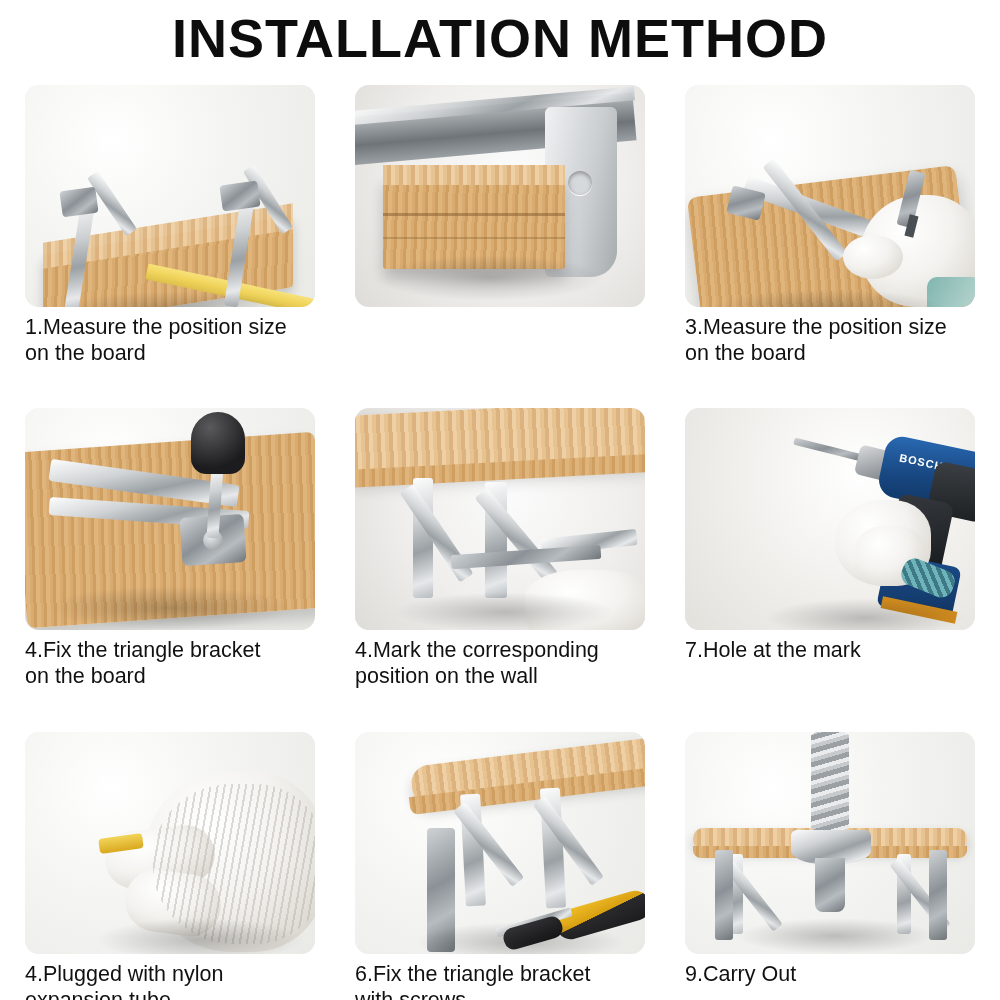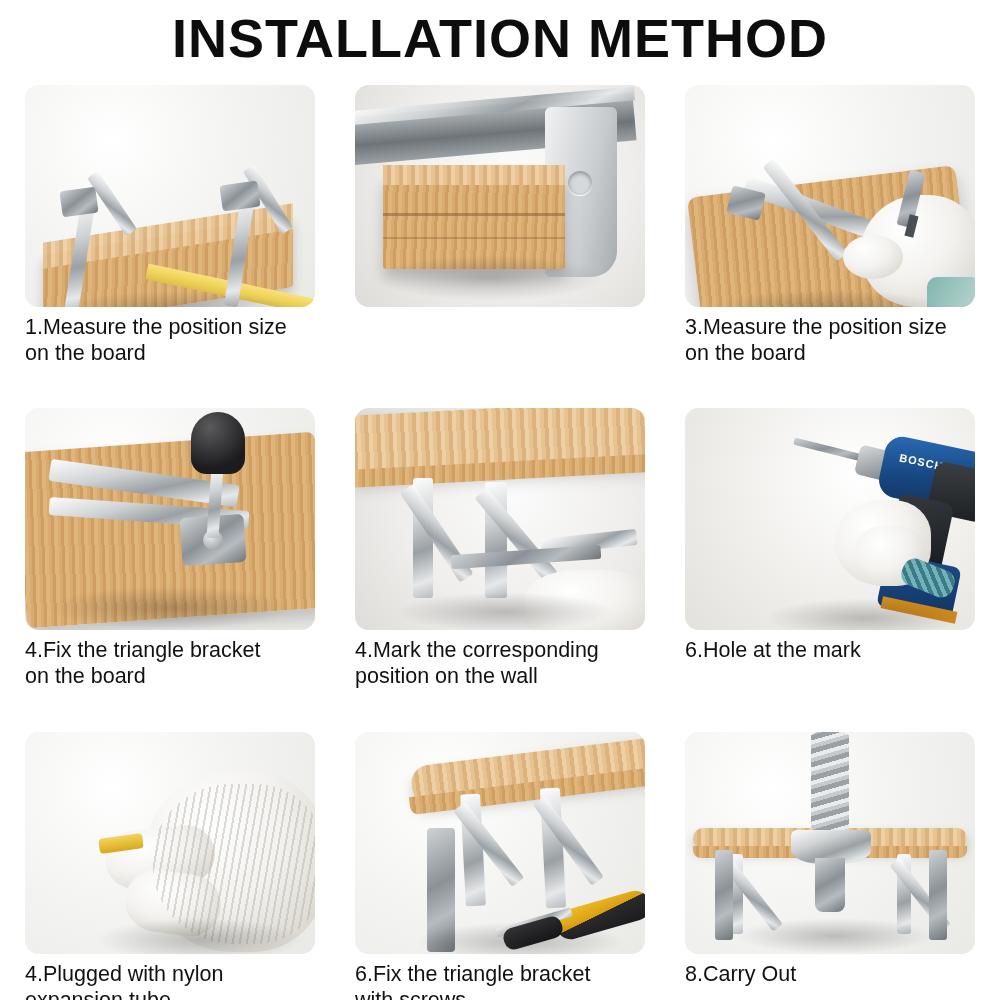--- a/index.html
+++ b/index.html
@@ -242,21 +242,21 @@
         <div style="position:absolute; left:206px; top:90px; width:56px; height:78px; border-radius:10px; background:linear-gradient(160deg,#35393d,#15181b); transform:rotate(12deg);"></div>
 
         <div style="position:absolute; left:196px; top:152px; width:76px; height:54px; border-radius:8px; background:linear-gradient(165deg,#1d4f8f,#10335f); transform:rotate(12deg);"></div>
         <div style="position:absolute; left:196px; top:196px; width:76px; height:12px; background:#cf8b1f; transform:rotate(12deg);"></div>
 
         <div class="glove" style="left:150px; top:92px; width:96px; height:86px; border-radius:48% 40% 42% 50%;"></div>
         <div class="glove" style="left:170px; top:118px; width:70px; height:60px; border-radius:40%;"></div>
         <div style="position:absolute; left:216px; top:156px; width:54px; height:28px; border-radius:12px; background:repeating-linear-gradient(45deg,#3d7a86 0 4px,#6fb3bb 4px 8px); transform:rotate(22deg);"></div>
         <div class="shadow-soft" style="left:80px; top:190px; width:200px; height:40px;"></div>
       </div>
-      <div class="caption">6.Hole at the mark</div>
+      <div class="caption">7.Hole at the mark</div>
     </div>
 
     <div class="cell">
       <div class="photo">
         <div class="bg-wall"></div>
 
         <div class="glove" style="left:120px; top:40px; width:180px; height:180px; border-radius:46% 40% 40% 48%;"></div>
         <div class="glove" style="left:80px; top:96px; width:110px; height:58px; border-radius:30px 30px 30px 30px; transform:rotate(-6deg);"></div>
         <div class="glove" style="left:100px; top:140px; width:96px; height:62px; border-radius:34px; transform:rotate(8deg);"></div>
         <div style="position:absolute; left:128px; top:52px; width:170px; height:160px; border-radius:46% 40% 40% 48%;
@@ -306,17 +306,17 @@
         <div class="metal" style="left:214px; top:126px; width:84px; height:12px; transform:rotate(52deg); transform-origin:left top; border-radius:3px;"></div>
         <div class="metal-dark" style="left:244px; top:118px; width:18px; height:90px; border-radius:3px;"></div>
 
         <div style="position:absolute; left:126px; top:-8px; width:38px; height:118px;
                     background:repeating-linear-gradient(-16deg,#e9ebec 0 4px,#9aa0a4 4px 9px,#c6cacd 9px 13px);
                     clip-path: polygon(50% 0%, 100% 10%, 100% 88%, 50% 100%, 0% 88%, 0% 10%);"></div>
         <div class="metal" style="left:106px; top:98px; width:80px; height:34px; border-radius:6px 6px 40% 40%;"></div>
         <div class="metal-dark" style="left:130px; top:126px; width:30px; height:54px; border-radius:0 0 8px 8px;"></div>
         <div class="shadow-soft" style="left:50px; top:186px; width:200px; height:36px;"></div>
       </div>
-      <div class="caption">8.Carry Out</div>
+      <div class="caption">9.Carry Out</div>
     </div>
 
   </div>
 </div>
 
 </body></html>

